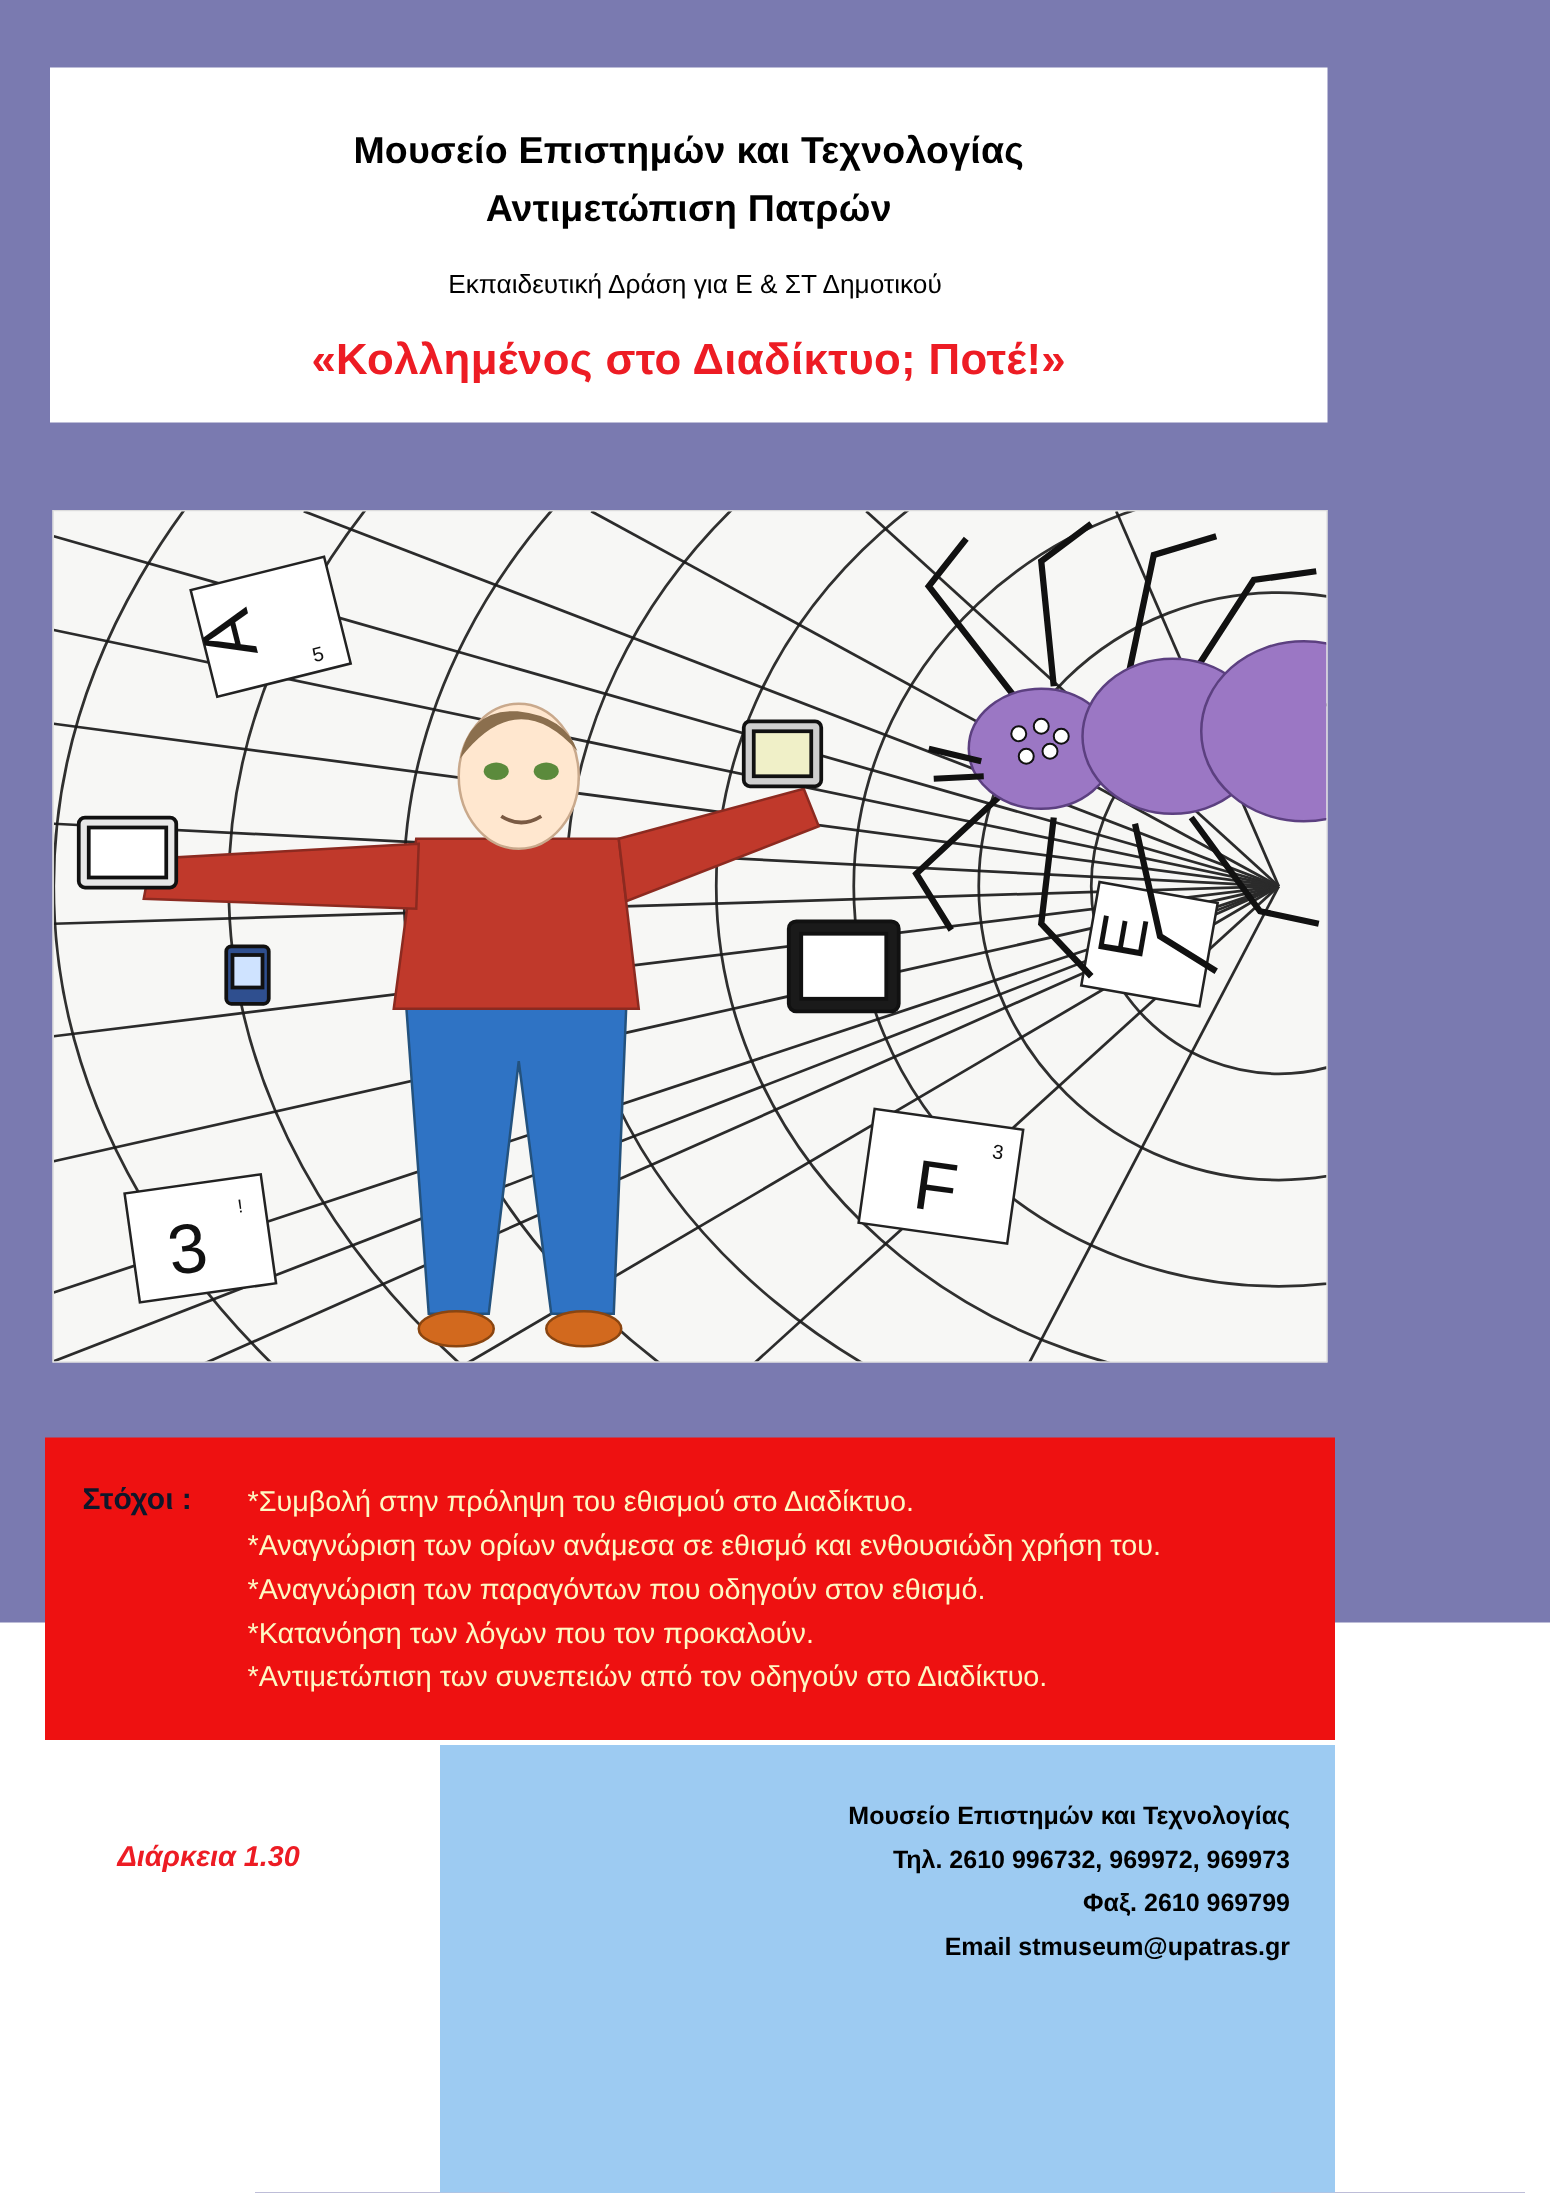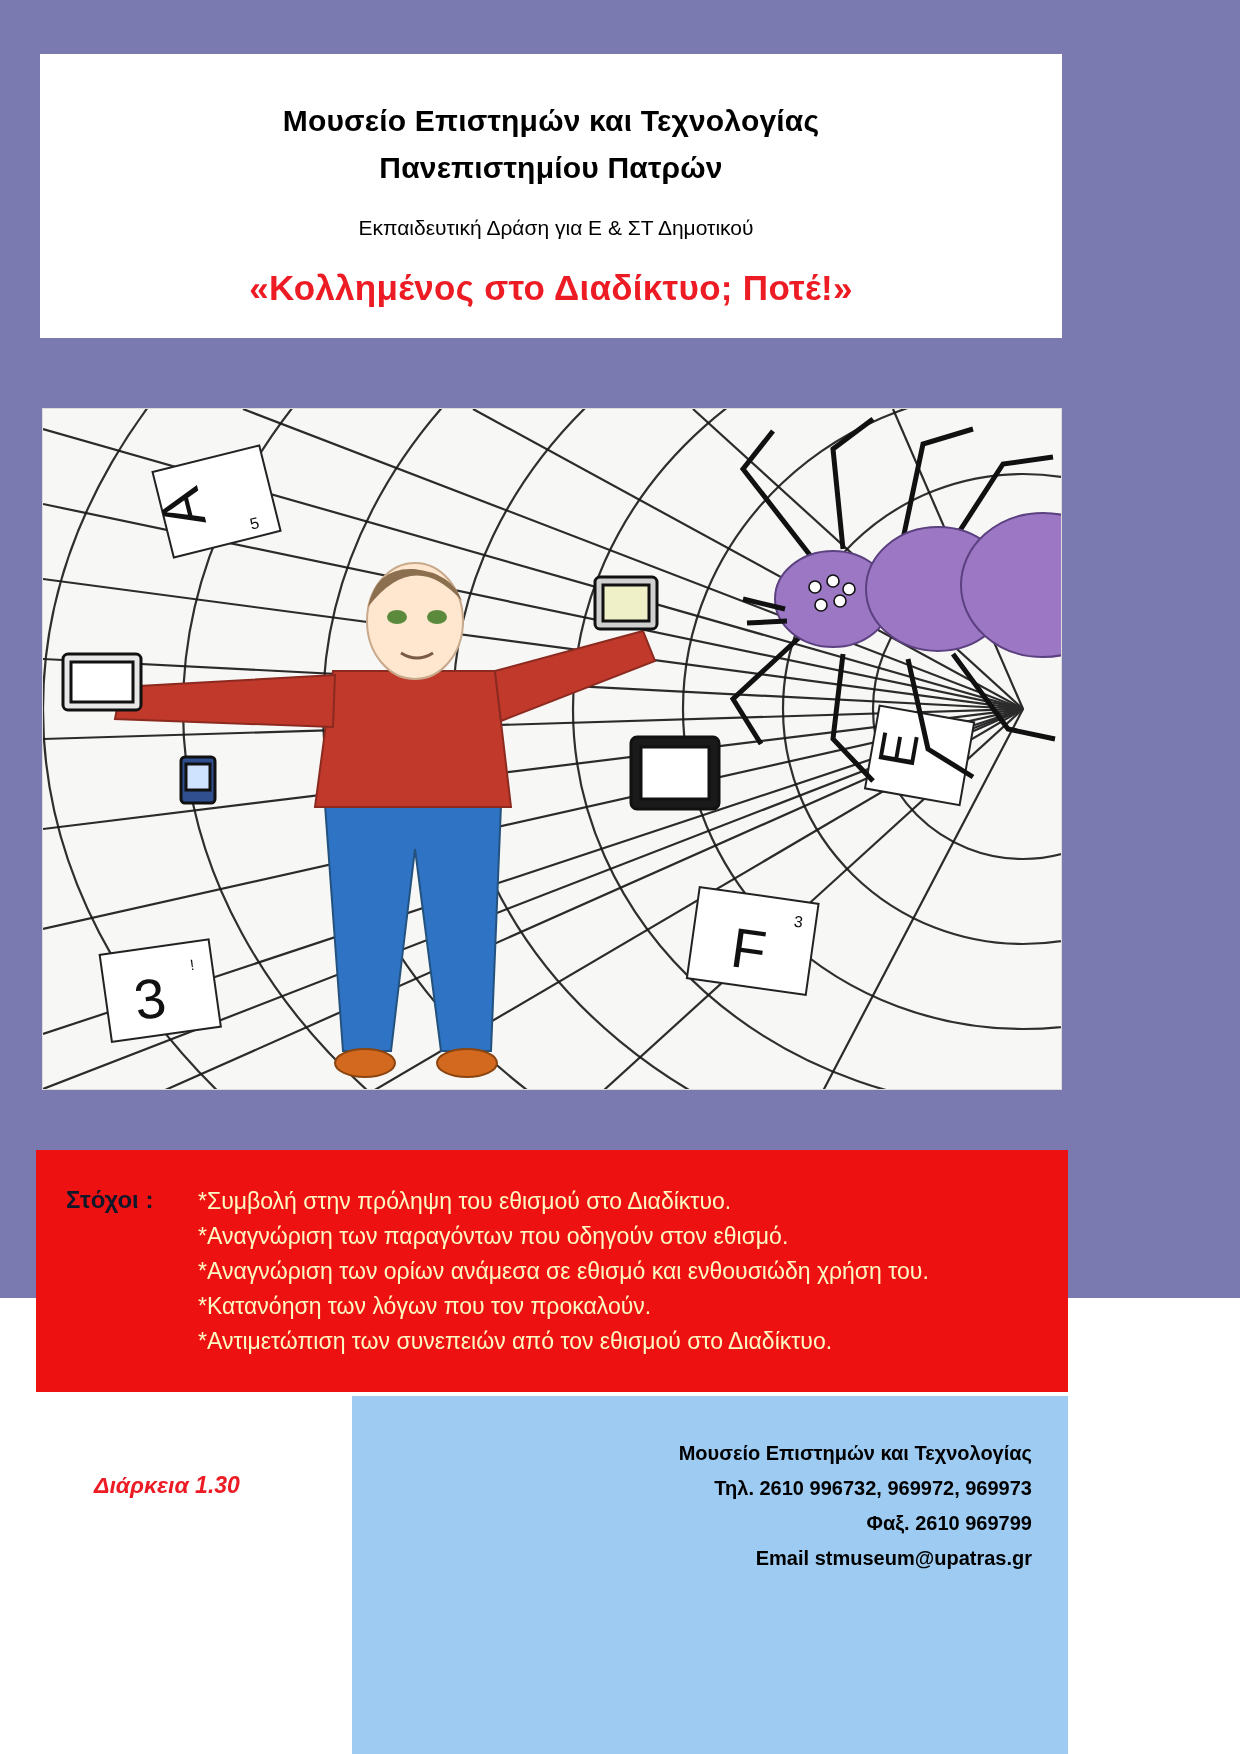--- a/index.html
+++ b/index.html
@@ -131,21 +131,21 @@
     color: #ed1c24;
   }
 </style>
 </head>
 <body>
 
 <div id="poster">
 
   <div class="header-panel">
     <div class="h-line1">Μουσείο Επιστημών και Τεχνολογίας</div>
-    <div class="h-line2">Πανεπιστημίου Πατρών</div>
+    <div class="h-line2">Αντιμετώπιση Πατρών</div>
     <div class="h-sub">Εκπαιδευτική Δράση για Ε &amp; ΣΤ Δημοτικού</div>
     <div class="h-title">«Κολλημένος στο Διαδίκτυο; Ποτέ!»</div>
   </div>
 
   <div class="image-frame">
     <svg width="1020" height="682" viewBox="0 0 1020 682" xmlns="http://www.w3.org/2000/svg">
       <rect x="0" y="0" width="1020" height="682" fill="#f7f7f5"></rect>
 
       <g stroke="#1a1a1a" stroke-width="2.2" fill="none" opacity="0.92">
         <path d="M980,300 L0,20"></path>
@@ -248,24 +248,24 @@
         <rect x="588" y="328" width="88" height="72" rx="6" fill="#1a1a1a"></rect>
         <rect x="598" y="338" width="68" height="52" fill="#ffffff"></rect>
       </g>
     </svg>
   </div>
 
   <div class="goals-box">
     <div class="goals-label">Στόχοι :</div>
     <div class="goals-list">
       <div>*Συμβολή στην πρόληψη του εθισμού στο Διαδίκτυο.</div>
+      <div>*Αναγνώριση των ορίων ανάμεσα σε εθισμό και ενθουσιώδη χρήση του.</div>
       <div>*Αναγνώριση των παραγόντων που οδηγούν στον εθισμό.</div>
-      <div>*Αναγνώριση των ορίων ανάμεσα σε εθισμό και ενθουσιώδη χρήση του.</div>
       <div>*Κατανόηση των λόγων που τον προκαλούν.</div>
-      <div>*Αντιμετώπιση των συνεπειών από τον εθισμού στο Διαδίκτυο.</div>
+      <div>*Αντιμετώπιση των συνεπειών από τον οδηγούν στο Διαδίκτυο.</div>
     </div>
   </div>
 
   <div class="duration">Διάρκεια  1.30</div>
 
   <div class="contact-box">
     <div>Μουσείο Επιστημών και Τεχνολογίας</div>
     <div>Τηλ. 2610 996732, 969972, 969973</div>
     <div>Φαξ. 2610 969799</div>
     <div>Email stmuseum@upatras.gr</div>

